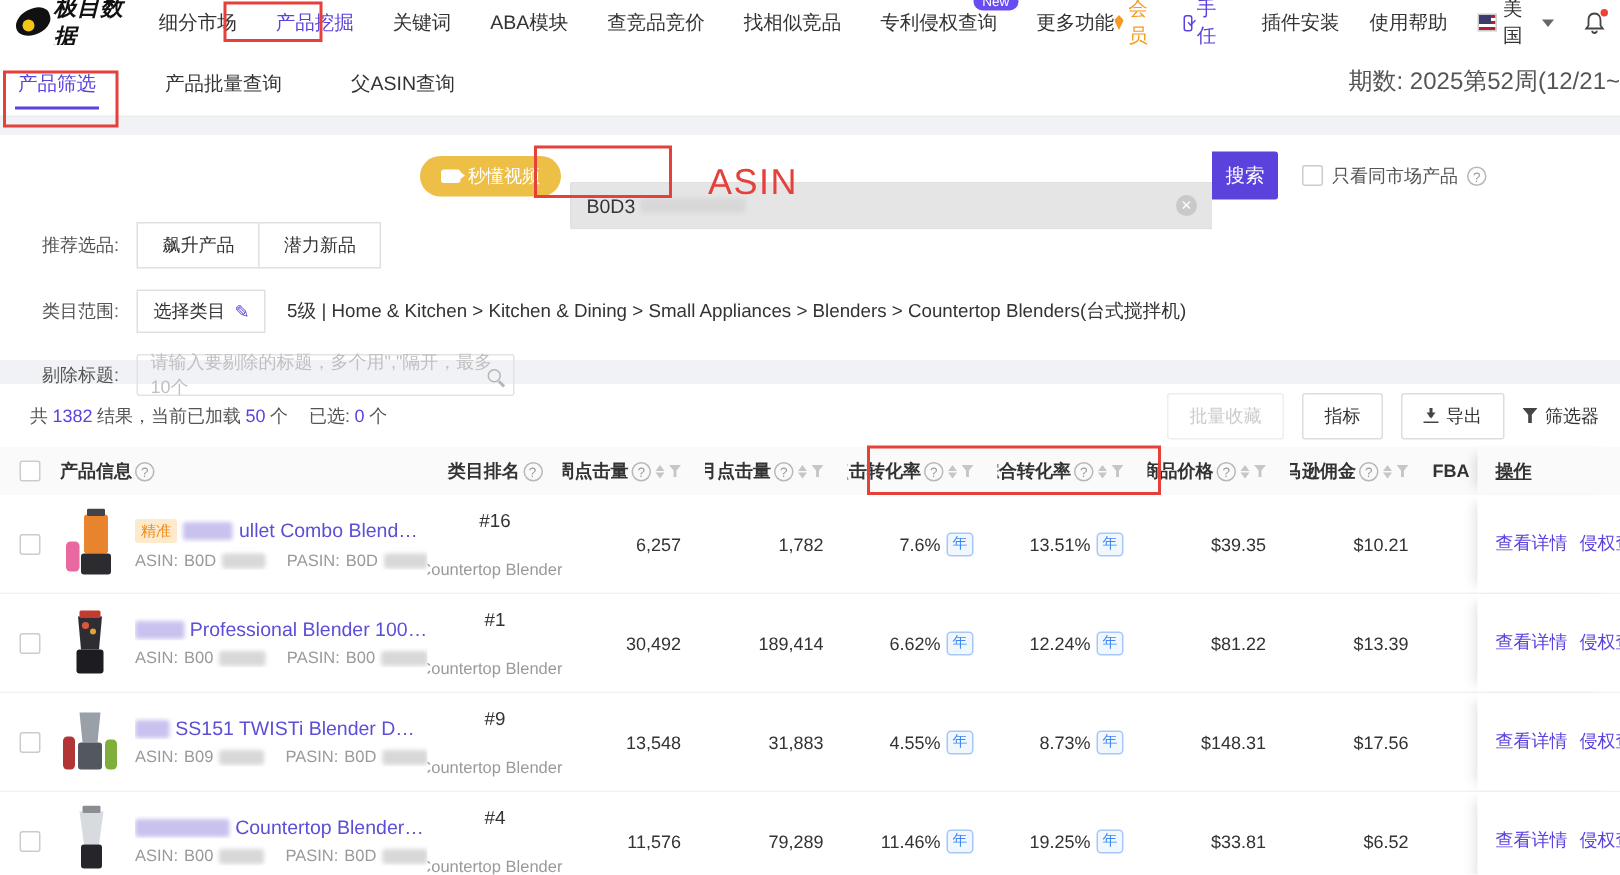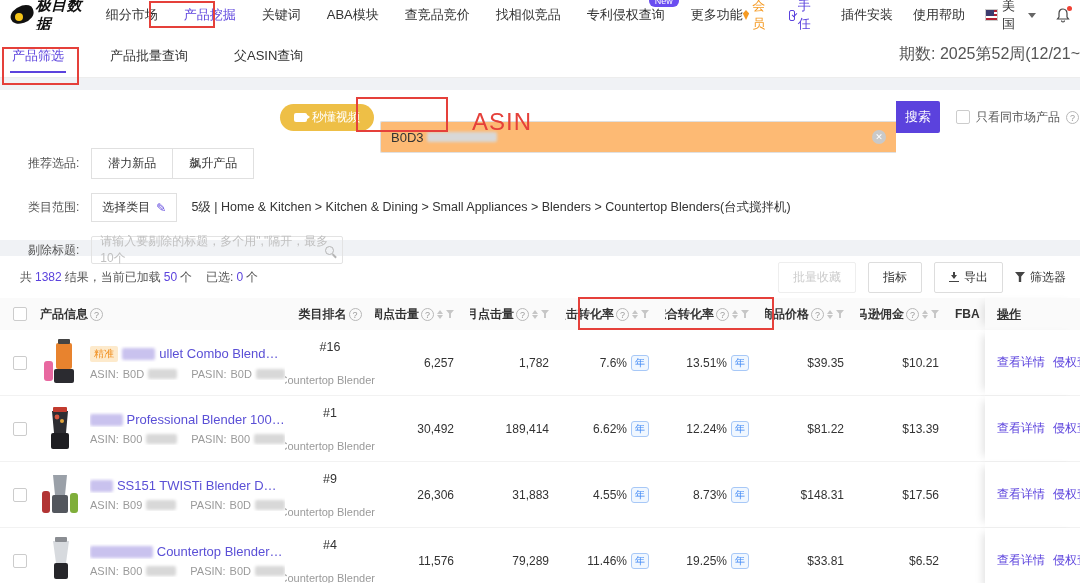--- a/index.html
+++ b/index.html
@@ -45,22 +45,22 @@
   .band { height:12px; background:#f0f2f5; }
 
   
   .panel1 { background:#fff; padding-top:10px; height:150px; }
   .search-row { display:flex; align-items:center; margin-left:280px; height:34px; }
   .video-btn { display:flex; align-items:center; gap:5px; background:#eebf46; color:#fff; font-size:12px;
     border-radius:14px; padding:5px 14px; cursor:pointer; white-space:nowrap; }
   .cam-icon { width:13px; height:9px; background:#fff; border-radius:2px; position:relative; display:inline-block; }
   .cam-icon::after { content:""; position:absolute; right:-3px; top:1.5px; width:0; height:0;
     border-top:3px solid transparent; border-bottom:3px solid transparent; border-left:4px solid #fff; }
-  .search-input { width:516px; height:32px; border:1px solid #e0e0e0; border-right:none; border-radius:2px 0 0 2px;
-    margin-left:6px; display:flex; align-items:center; padding:0 10px; font-size:13px; color:#333; position:relative; background:#fdba74;margin-top:40px; }
+  .search-input { width:428px; height:32px; border:1px solid #e0e0e0; border-right:none; border-radius:2px 0 0 2px;
+    margin-left:6px; display:flex; align-items:center; padding:0 10px; font-size:13px; color:#333; position:relative; background:#e5e5e5;margin-top:40px; }
   .clear-icon { position:absolute; right:10px; width:14px; height:14px; border-radius:50%; background:#c9c9c9;
     color:#fff; font-size:9px; line-height:14px; text-align:center; cursor:pointer; }
   .search-btn { height:32px; width:44px; background:#5b42dd; color:#fff; font-size:13px; border:none;
     border-radius:0 2px 2px 0; cursor:pointer; }
   .same-market { display:flex; align-items:center; gap:6px; margin-left:16px; font-size:12px; color:#555; }
   .checkbox { width:14px; height:14px; border:1px solid #ccc; border-radius:2px; background:#fff; display:inline-block; cursor:pointer; }
 
   .filter-row { display:flex; align-items:center; padding-left:28px; margin-top:14px; font-size:12px; }
   .filter-label { color:#555; margin-right:12px; white-space:nowrap; }
   .opt-btn { border:1px solid #e0e0e0; background:#fff; padding:6px 16px; font-size:12px; color:#333; cursor:pointer; margin-right:-1px; }
@@ -199,22 +199,22 @@
       <button class="search-btn">搜索</button>
       <span class="same-market">
         <span class="checkbox"></span>
         <span>只看同市场产品</span>
         <span class="q">?</span>
       </span>
     </div>
 
     <div class="filter-row">
       <span class="filter-label">推荐选品:</span>
+      <button class="opt-btn">飙升产品</button>
       <button class="opt-btn">潜力新品</button>
-      <button class="opt-btn">飙升产品</button>
     </div>
 
     <div class="filter-row">
       <span class="filter-label">类目范围:</span>
       <span class="cat-btn">
         <span>选择类目</span>
         <span class="pencil-icon">✎</span>
       </span>
       <span class="cat-path">5级 | Home &amp; Kitchen &gt; Kitchen &amp; Dining &gt; Small Appliances &gt; Blenders &gt; Countertop Blenders(台式搅拌机)</span>
     </div>
@@ -453,21 +453,21 @@
             <span style="margin-left:10px">PASIN:</span>
               <span>B0D</span>
               <span class="blur w55"></span>
           </div>
         </div>
       </div>
       <div class="td center rank-cell">
           <span class="rank-num">#9</span>
           <span class="rank-cat">Countertop Blenders</span>
         </div>
-      <div class="td right">26,306</div>
+      <div class="td right">13,548</div>
       <div class="td right">31,883</div>
       <div class="td right">
           <span>4.55%</span>
           <span class="year-tag">年</span>
         </div>
       <div class="td right">
           <span>8.73%</span>
           <span class="year-tag">年</span>
         </div>
       <div class="td right">$148.31</div>

